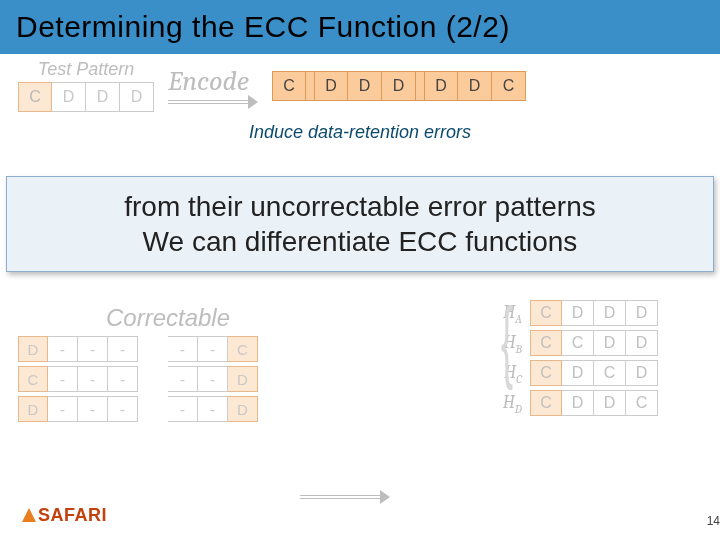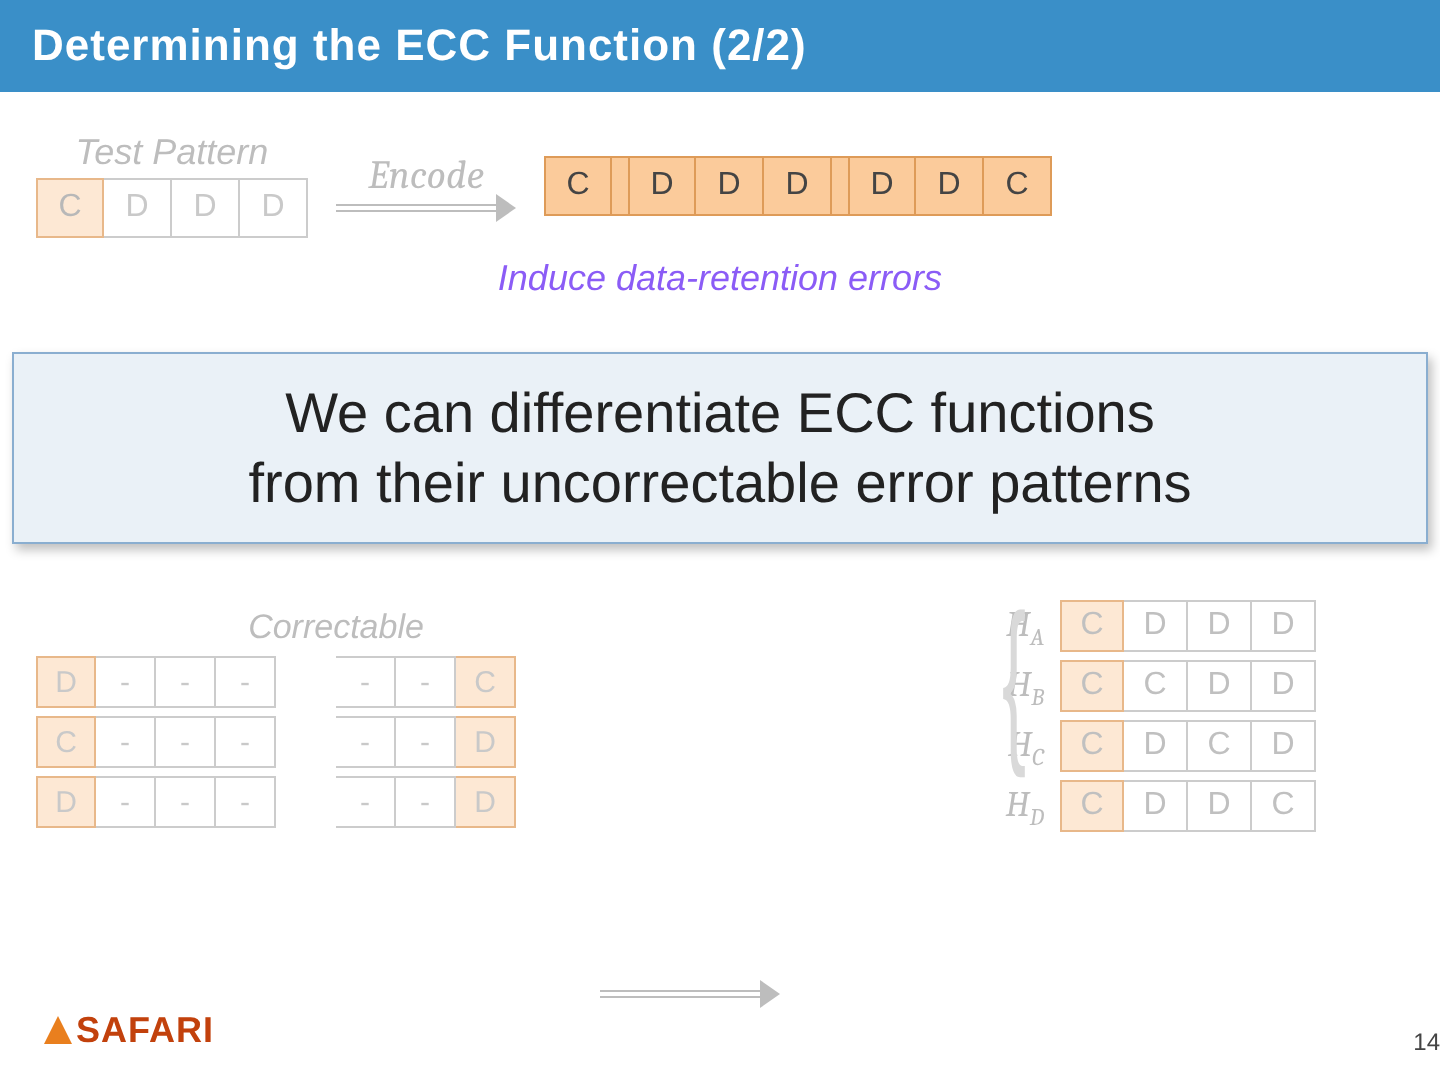--- a/index.html
+++ b/index.html
@@ -6,28 +6,28 @@
     body {
       width: 720px;
       height: 540px;
       font-family: "Segoe UI", Tahoma, sans-serif;
       background: #fff;
       position: relative;
       overflow: hidden;
     }
     .title-bar {
       background: #3a8fc8;
-      color: #ffffff;
-      font-size: 22px;
-      font-weight: 700;
+      color: #000000;
+      font-size: 30px;
+      font-weight: 400;
       padding: 10px 16px;
       letter-spacing: 0.5px;
     }
     .content {
-      padding: 20px 18px 0 18px;
+      padding: 5px 18px 0 18px;
       position: relative;
     }
     .row1 {
       display: flex;
       align-items: center;
       gap: 14px;
     }
     .section-label {
       font-size: 18px;
       color: #bdbdbd;
@@ -58,23 +58,23 @@
     .glue {
       width: 8px;
       height: 30px;
       background: #fbcb9b;
       border-top: 1px solid #de9b58;
       border-bottom: 1px solid #de9b58;
     }
     .encode-label {
       font-family: "Cambria Math", Cambria, serif;
       font-style: italic;
-      font-size: 20px;
-      color: #bdbdbd;
-      text-align: center;
+      font-size: 28px;
+      color: #bdbdbd;
+      text-align: left;
     }
     .arrow {
       width: 90px;
       height: 10px;
       position: relative;
     }
     .arrow::before {
       content: '';
       position: absolute;
       left: 0;
@@ -91,21 +91,21 @@
       top: -2px;
       width: 0; height: 0;
       border-top: 7px solid transparent;
       border-bottom: 7px solid transparent;
       border-left: 10px solid #bdbdbd;
     }
     .induce {
       text-align: center;
       font-style: italic;
       font-size: 18px;
-      color: #8b5cf6;
+      color: #0c4a6e;
       margin: 10px 0 18px 0;
     }
     .overlay-band {
       position: absolute;
       left: 6px;
       right: 6px;
       top: 176px;
       background: #eaf1f7;
       border: 1px solid #8aaed0;
       padding: 12px 10px;
@@ -122,21 +122,21 @@
       position: absolute;
       top: 300px;
       left: 18px;
       right: 18px;
       display: flex;
       justify-content: space-between;
     }
     .left-lower { width: 300px; }
     .subhead {
       font-style: italic;
-      font-size: 17px;
+      font-size: 24px;
       color: #bdbdbd;
       text-align: center;
       margin: 4px 0 4px 0;
     }
     .pc-row { display: flex; margin-bottom: 4px; }
     .pc-row .cell { width: 30px; height: 26px; font-size: 15px; }
     .pc-row .orange-slot {
       background: #fde8d4; border-color: #e8b88a;
     }
     .right-lower { width: 250px; }
@@ -231,22 +231,22 @@
         <div class="cell orange-dark">D</div>
         <div class="cell orange-dark">C</div>
       </div>
     </div>
   </div>
 
   <div class="induce">Induce data-retention errors</div>
 </div>
 
 <div class="overlay-band">
+  <div class="line">from their uncorrectable error patterns</div>
   <div class="line">We can differentiate ECC functions</div>
-  <div class="line">from their uncorrectable error patterns</div>
 </div>
 
 <div class="lower">
 
   <div class="left-lower">
     <div class="subhead">Correctable</div>
     <div class="pc-row">
       <div class="cell orange-slot">D</div>
       <div class="cell">-</div>
       <div class="cell">-</div>

